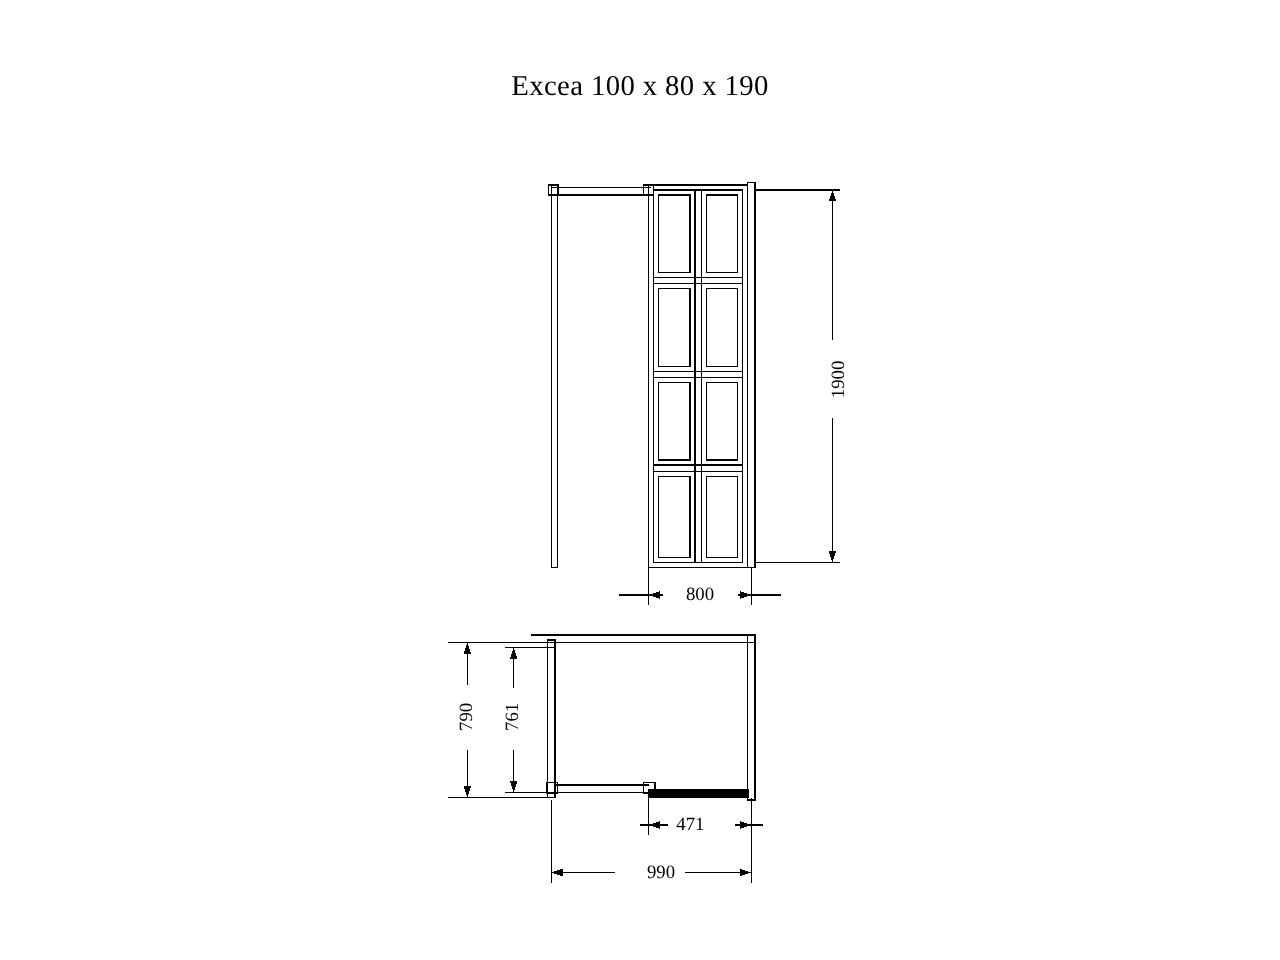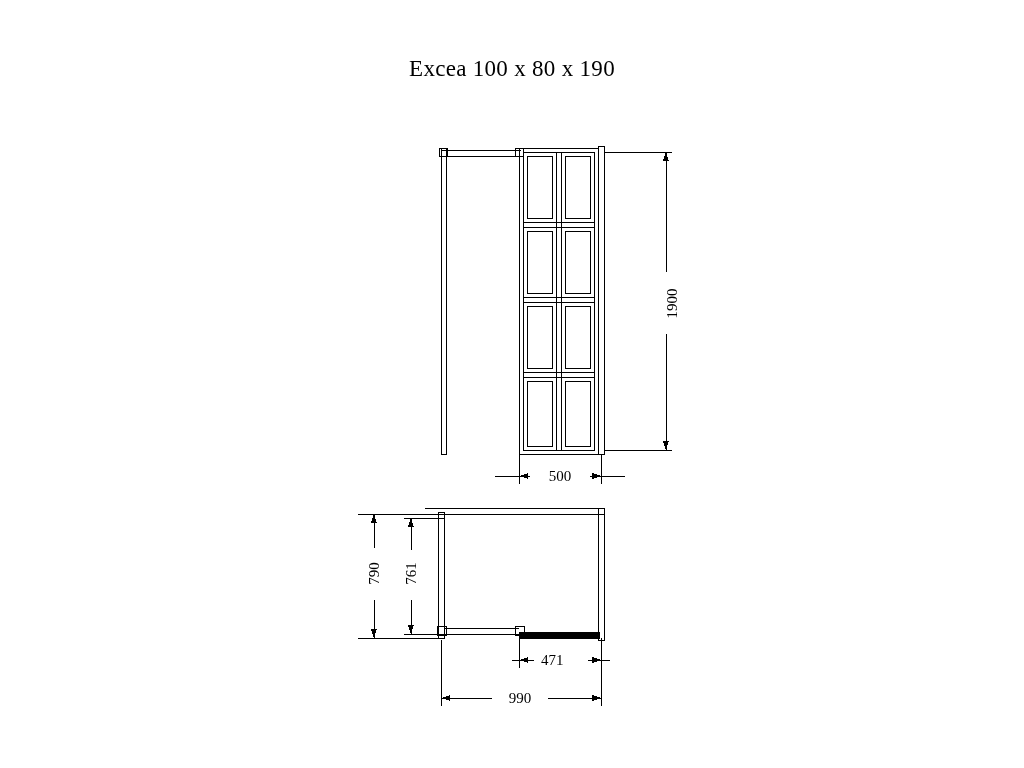--- a/index.html
+++ b/index.html
@@ -168,23 +168,23 @@
         <line x1="441" y1="698" x2="492" y2="698"></line>
         <line x1="548" y1="698" x2="601" y2="698"></line>
         <path d="M441 698 l9 -3 l0 6 z" fill="#000000" stroke="none"></path>
         <path d="M601 698 l-9 -3 l0 6 z" fill="#000000" stroke="none"></path>
       </g>
     </g>
   </svg>
 
   <div class="dim-label vert" style="left:652px; top:295px; width:40px; text-align:center;">1900</div>
 
-  <div class="dim-label" style="left:540px; top:468px; width:40px; text-align:center;">500</div>
+  <div class="dim-label" style="left:540px; top:468px; width:40px; text-align:center;">800</div>
 
   <div class="dim-label vert" style="left:356px; top:565px; width:36px; text-align:center;">790</div>
 
   <div class="dim-label vert" style="left:393px; top:565px; width:36px; text-align:center;">761</div>
 
   <div class="dim-label" style="left:541px; top:652px; width:40px; text-align:left;">471</div>
 
-  <div class="dim-label" style="left:500px; top:690px; width:40px; text-align:center;">990</div>
+  <div class="dim-label" style="left:500px; top:690px; width:40px; text-align:right;">990</div>
 
 </div>
 
 </body></html>

